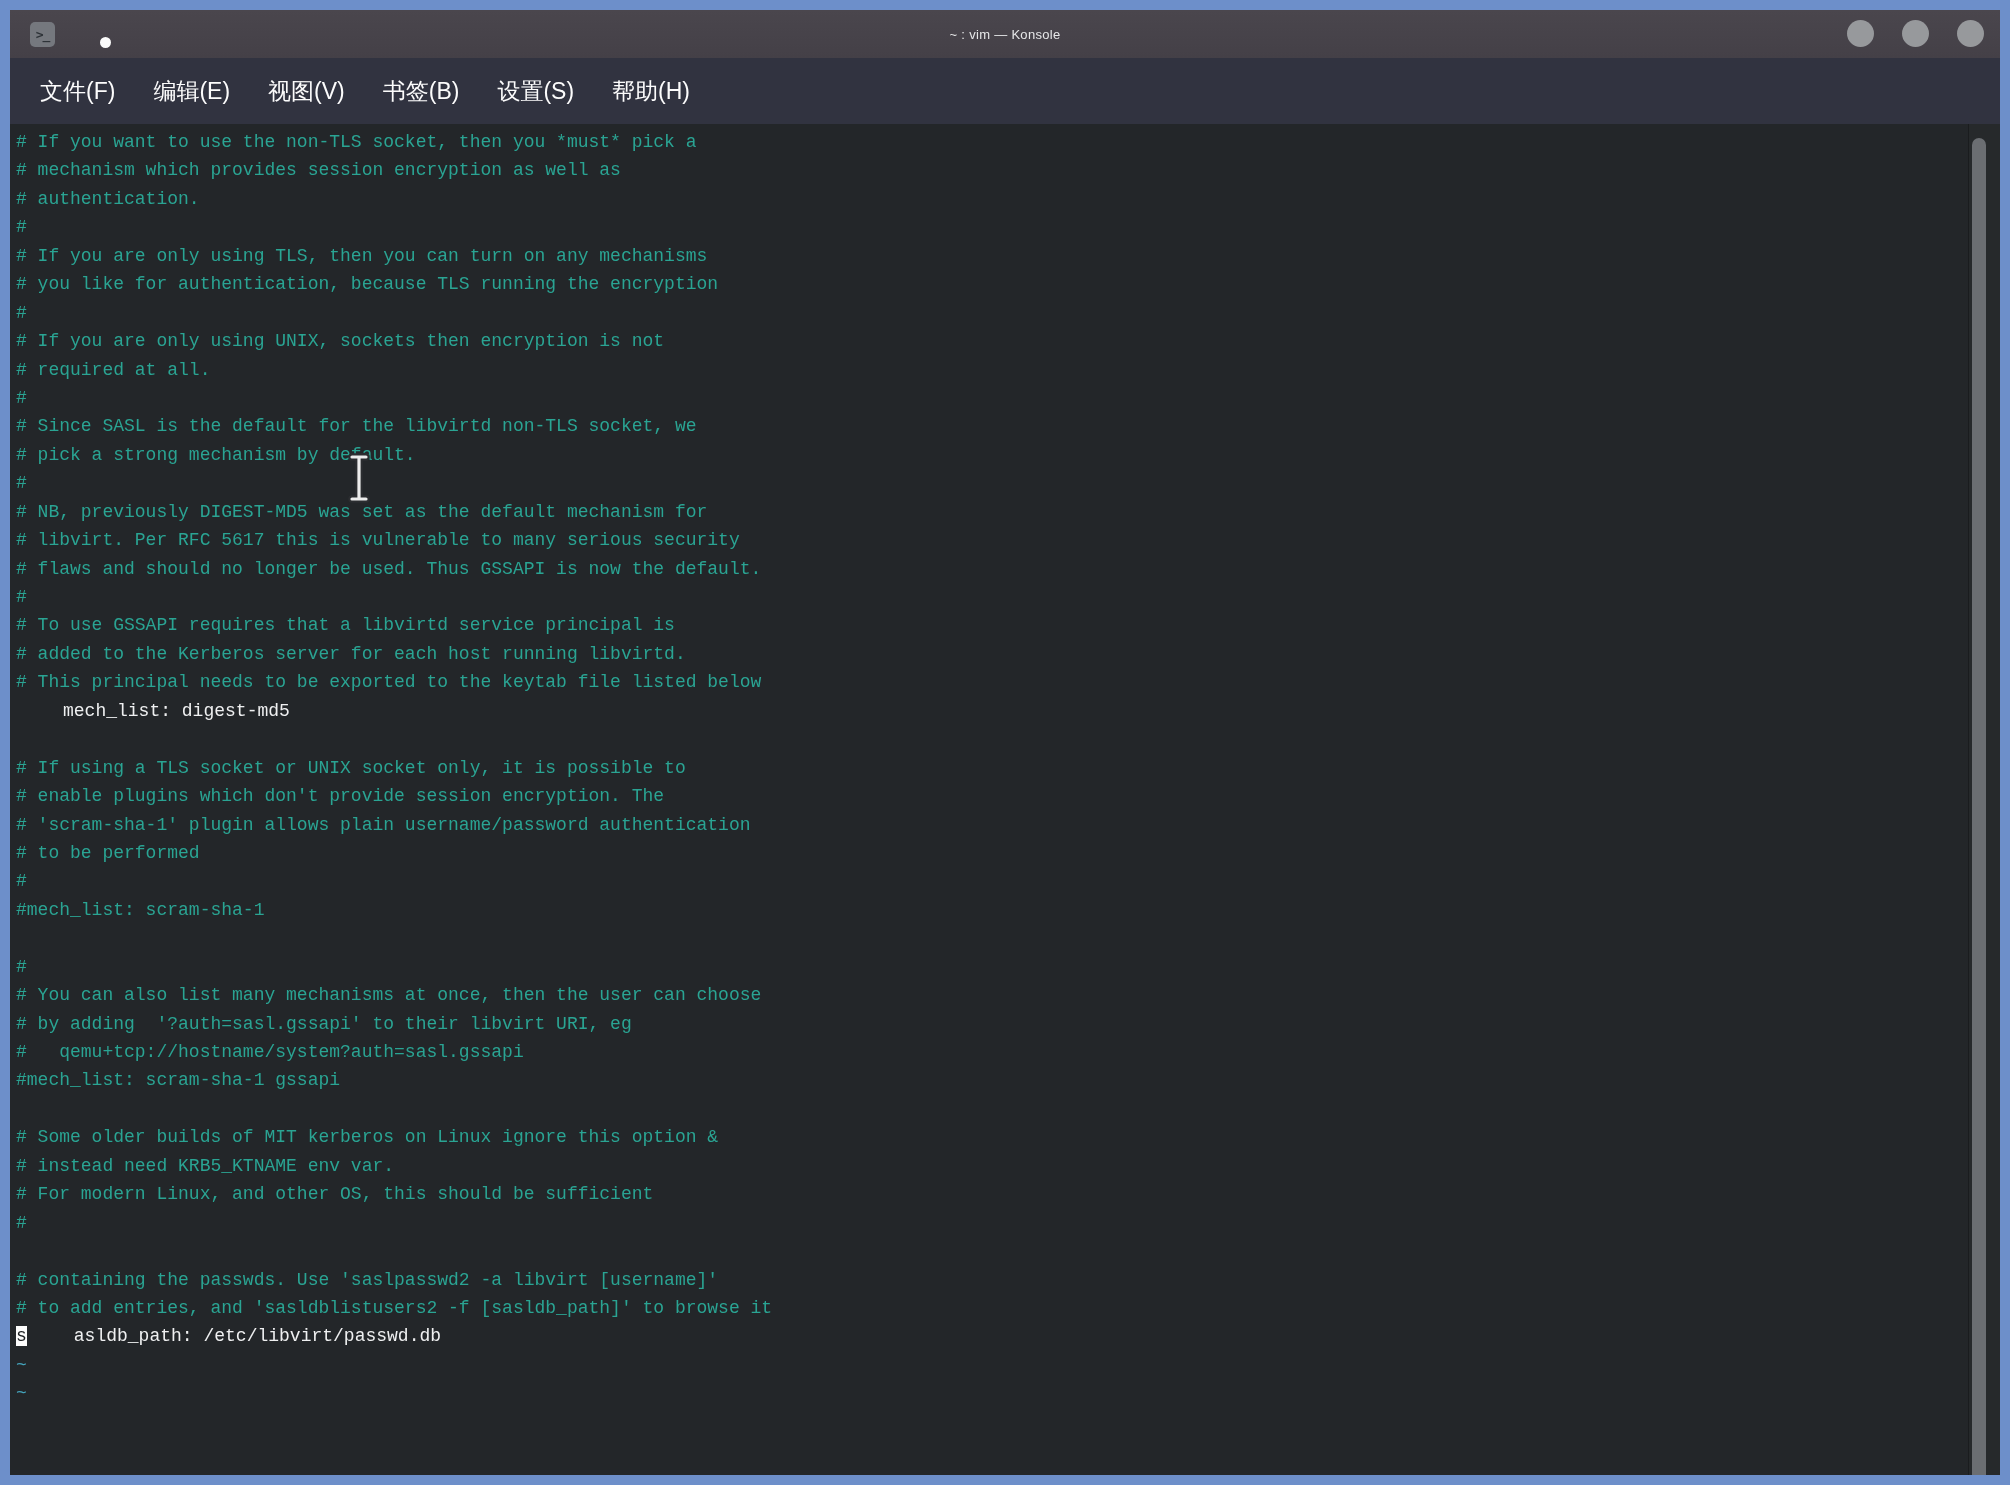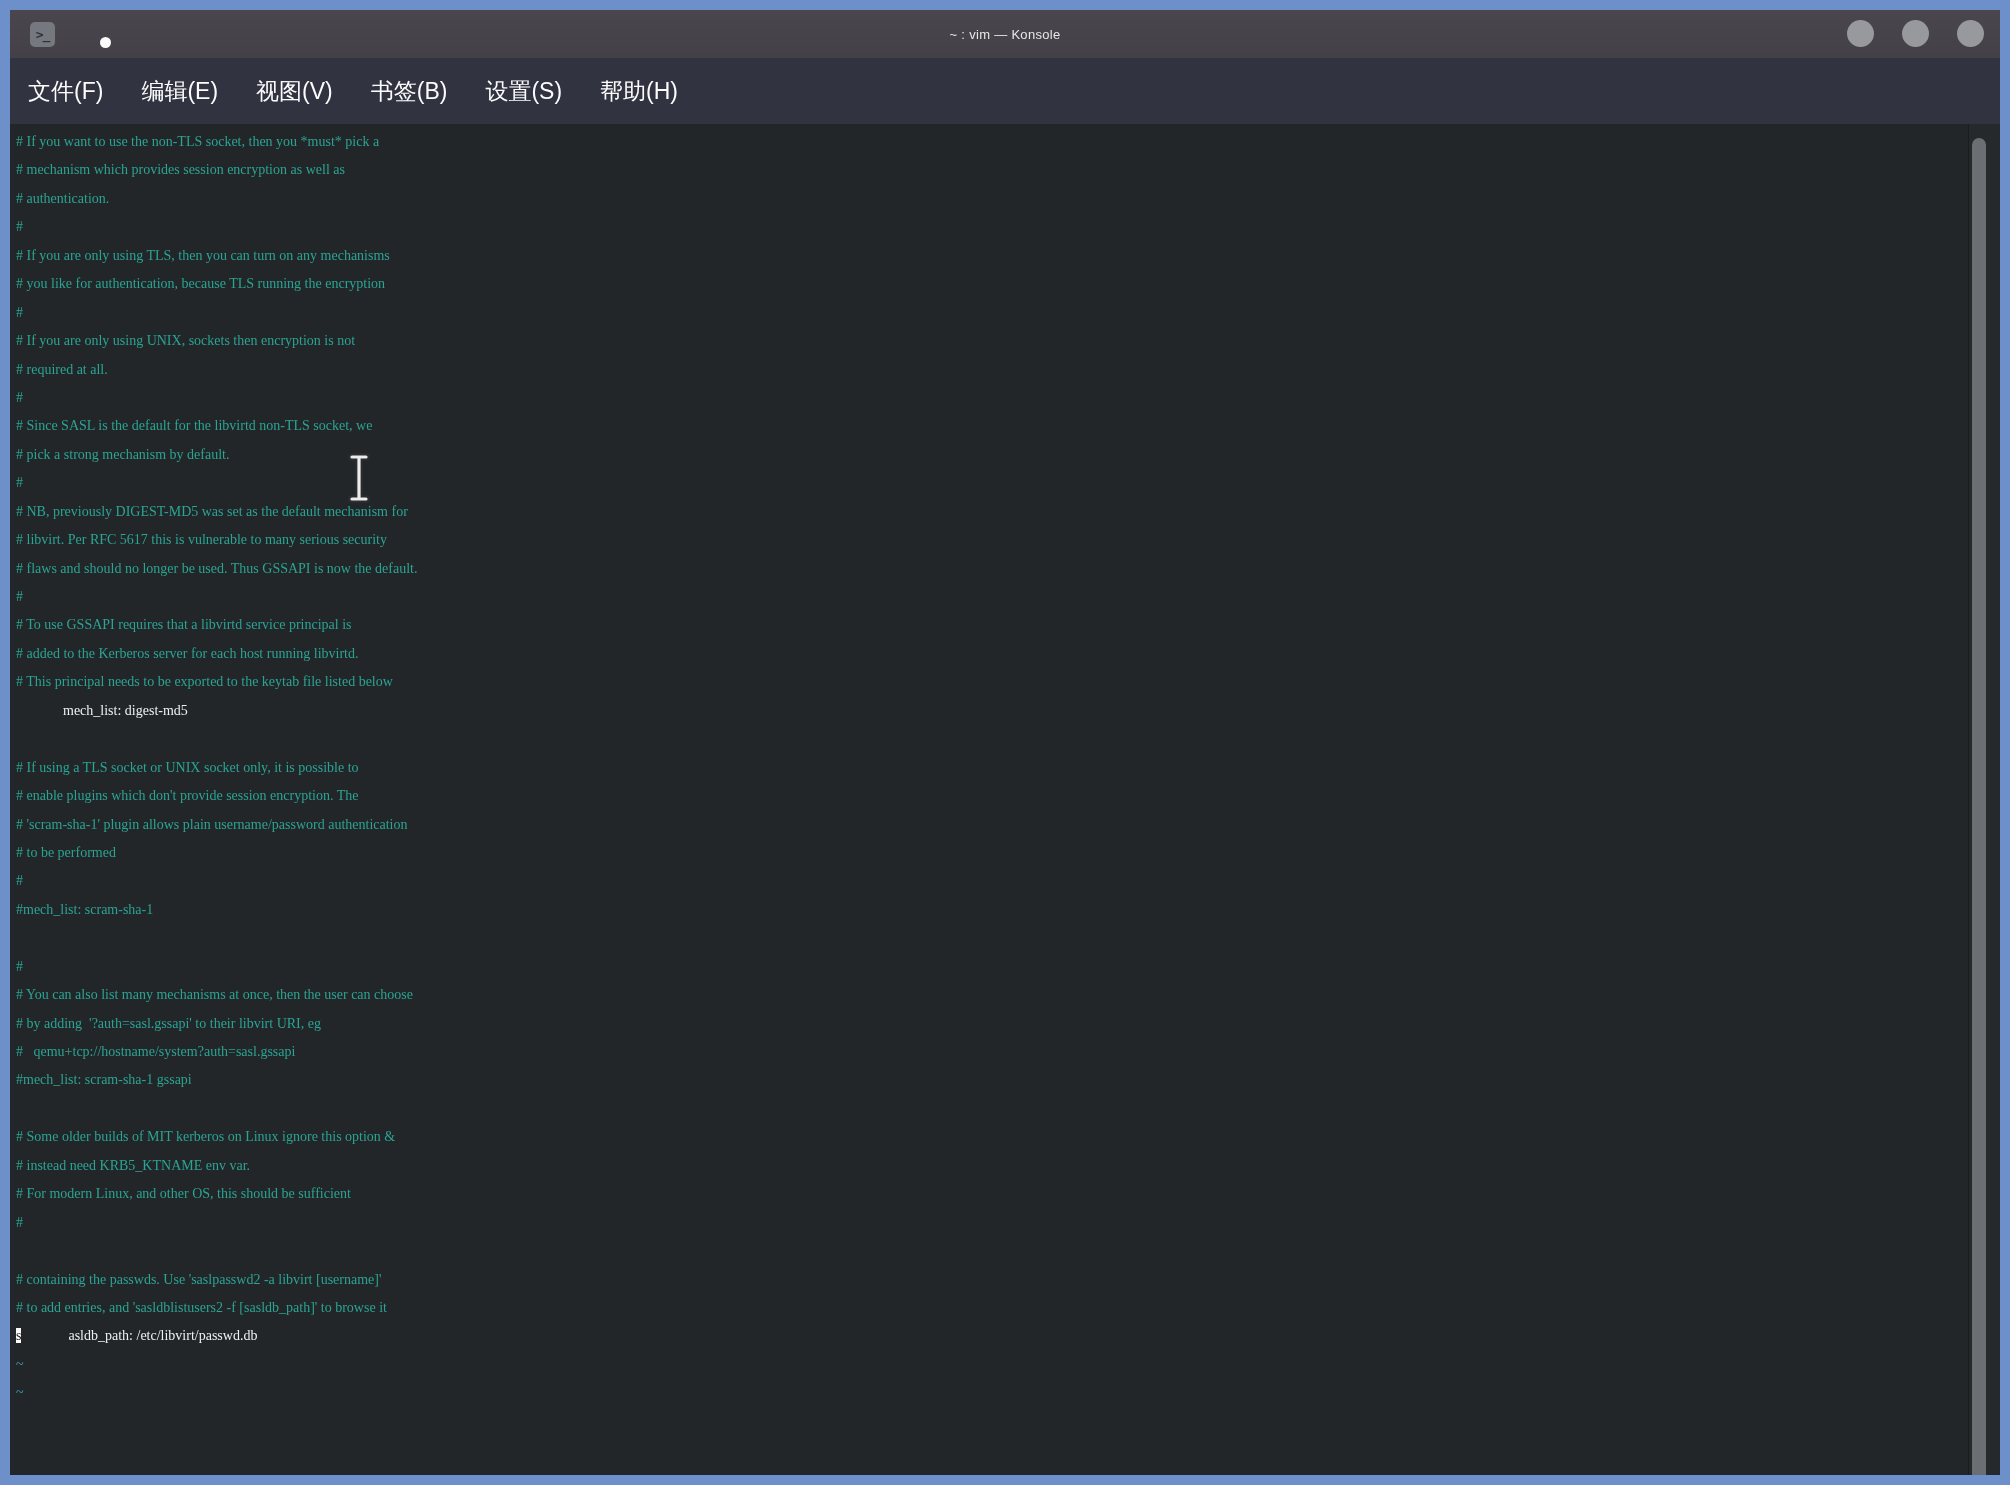--- a/index.html
+++ b/index.html
@@ -25,26 +25,26 @@
   
   .titlebar{height:48px;flex:0 0 48px;background:linear-gradient(180deg,#4a464d 0%,#444047 100%);position:relative;display:flex;align-items:center;justify-content:center;}
   .app-icon{position:absolute;left:20px;top:12px;width:25px;height:25px;border-radius:5px;background:#75787e;
     color:#2e3338;font-family:"DejaVu Sans Mono",monospace;font-weight:bold;font-size:13px;line-height:25px;text-align:center;letter-spacing:-1px;}
   .notify-dot{position:absolute;left:90px;top:27px;width:11px;height:11px;border-radius:50%;background:#fbfbfb;}
   .window-title{color:var(--title-text);font-size:13px;letter-spacing:.3px;}
   .win-buttons{position:absolute;right:16px;top:10px;display:flex;gap:28px;align-items:center;}
   .win-btn{width:27px;height:27px;border-radius:50%;background:var(--button-gray);border:none;}
 
   
-  .menubar{height:66px;flex:0 0 66px;background:var(--menubar-bg);display:flex;align-items:center;padding-left:18px;gap:38px;}
+  .menubar{height:66px;flex:0 0 66px;background:var(--menubar-bg);display:flex;align-items:center;padding-left:30px;gap:38px;}
   .menu-item{color:var(--menu-text);font-size:23px;cursor:default;white-space:nowrap;}
 
   
   .terminal{flex:1 1 auto;background:var(--terminal-bg);position:relative;overflow:hidden;
-    font-family:Liberation Serif, serif;font-size:14px;}
+    font-family:Liberation Mono, monospace;font-size:18px;}
   .term-text{position:absolute;left:6px;top:4px;right:34px;}
   .tline{height:28.45px;line-height:28.45px;white-space:pre;}
   .c-comment{color:var(--comment-teal);}
   .c-config{color:var(--config-text);margin-left:47px;}
   .c-nontext{color:var(--nontext-cyan);}
   .vim-cursor{background:var(--cursor-block);color:#1b1e20;}
 
   
   .scrollbar-track{position:absolute;top:0;bottom:0;right:0;width:32px;background:var(--scrollbar-track);border-left:1px solid #1a1c1e;}
   .scrollbar-thumb{position:absolute;top:14px;bottom:0;right:14px;width:14px;background:var(--scrollbar-thumb);border-radius:7px 7px 0 0;}

